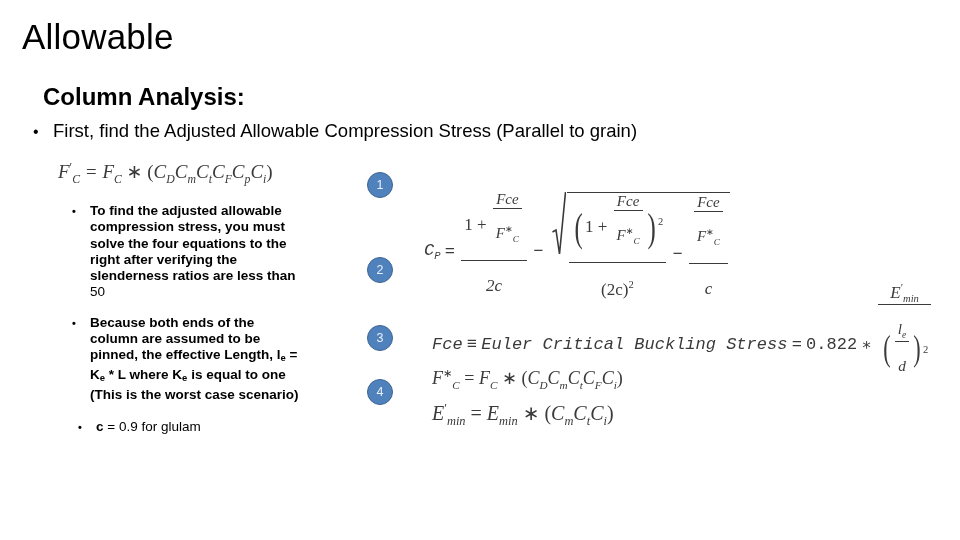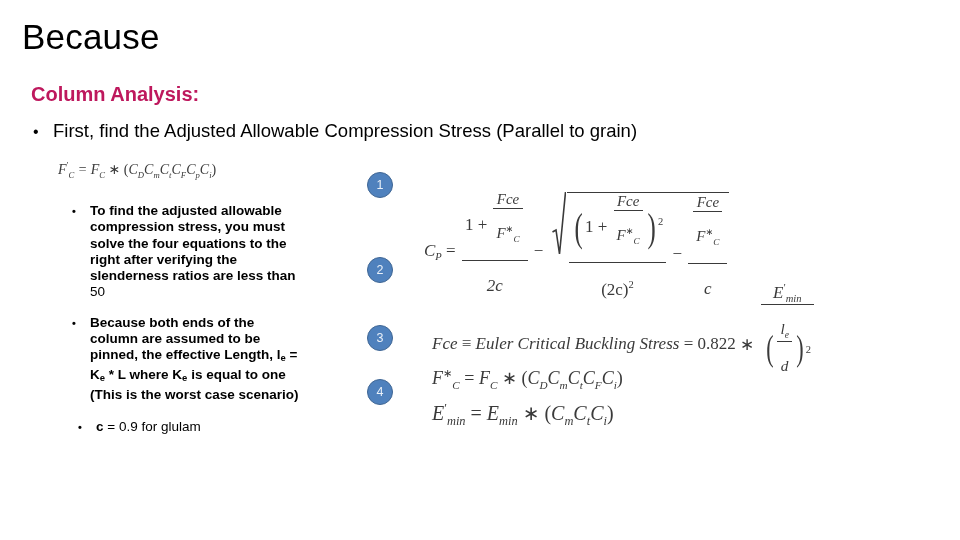--- a/index.html
+++ b/index.html
@@ -25,25 +25,25 @@
     font-weight: 300;
     letter-spacing: 0.2px;
     color: #000000;
     line-height: 1.1;
     white-space: nowrap;
   }
 
   
   .section-heading {
     position: absolute;
-    left: 31px;
+    left: 43px;
     top: 83px;
-    font-size: 20px;
+    font-size: 24px;
     font-weight: bold;
-    color: #be185d;
+    color: #000000;
     white-space: nowrap;
   }
 
   
   .bullet-l1 {
     position: absolute;
     left: 33px;
     top: 120px;
     font-size: 18.5px;
     font-weight: 400;
@@ -59,21 +59,21 @@
     line-height: 1;
   }
 
   
   .eq-left-main {
     position: absolute;
     left: 58px;
     top: 160px;
     font-family: "Liberation Serif", serif;
     font-style: italic;
-    font-size: 14px;
+    font-size: 19px;
     color: #3a3a3a;
     white-space: nowrap;
   }
 
   
   .sub-bullets {
     position: absolute;
     left: 66px;
     top: 203px;
     width: 240px;
@@ -204,26 +204,26 @@
   }
 
   
   #eq4 {
     left: 432px;
     top: 401px;
     font-size: 20px;
     white-space: nowrap;
   }
 
-  .mid { vertical-align: middle; display: inline-block; }
+  .mid { vertical-align: middle; display: inline-block; font-family: Liberation Mono, monospace; }
 </style>
 </head>
 <body>
 
-<div class="slide-title">Because</div>
+<div class="slide-title">Allowable</div>
 
 <div class="section-heading">Column Analysis:</div>
 
 <div class="bullet-l1">
   <span class="dot">•</span>
   <span>First, find the Adjusted Allowable Compression Stress (Parallel to grain)</span>
 </div>
 
 <div class="eq-left-main math" style="position:absolute;left:58px;top:160px;">
   <span><span>F</span><span class="sup-s">′</span><span class="sub-s">C</span></span>

